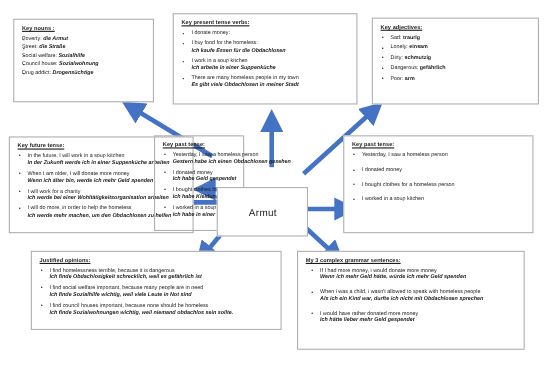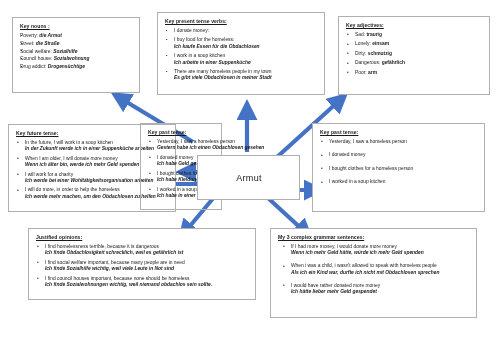--- a/index.html
+++ b/index.html
@@ -62,21 +62,21 @@
   }
   .kv { display: block; }
   .kv b { font-style: italic; }
 
   
   #box-nouns      { left: 12px;  top: 17px;  width: 128px; height: 76px; }
   #box-present    { left: 157px; top: 12px;  width: 168px; height: 83px; }
   #box-adjectives { left: 338px; top: 16px;  width: 152px; height: 79px; }
   #box-future     { left: 8px;   top: 124px; width: 168px; height: 88px; }
   #box-past-mid   { left: 140px; top: 123px; width: 82px;  height: 87px; }
-  #box-armut      { left: 197px; top: 155px; width: 103px; height: 45px; }
+  #box-armut      { left: 197px; top: 170px; width: 83px; height: 45px; }
   #box-past-right { left: 312px; top: 123px; width: 173px; height: 89px; }
   #box-opinions   { left: 28px;  top: 228px; width: 228px; height: 72px; }
   #box-grammar    { left: 270px; top: 228px; width: 207px; height: 90px; }
 
   #box-nouns ul.items > li { margin-bottom: 1.6px; line-height: 6.2px; }
   #box-past-right ul.items > li { margin-bottom: 7px; }
   #box-past-mid ul.items > li { margin-bottom: 3.2px; }
   #box-grammar ul.items > li { margin-bottom: 6.5px; }
 
   #box-armut {

